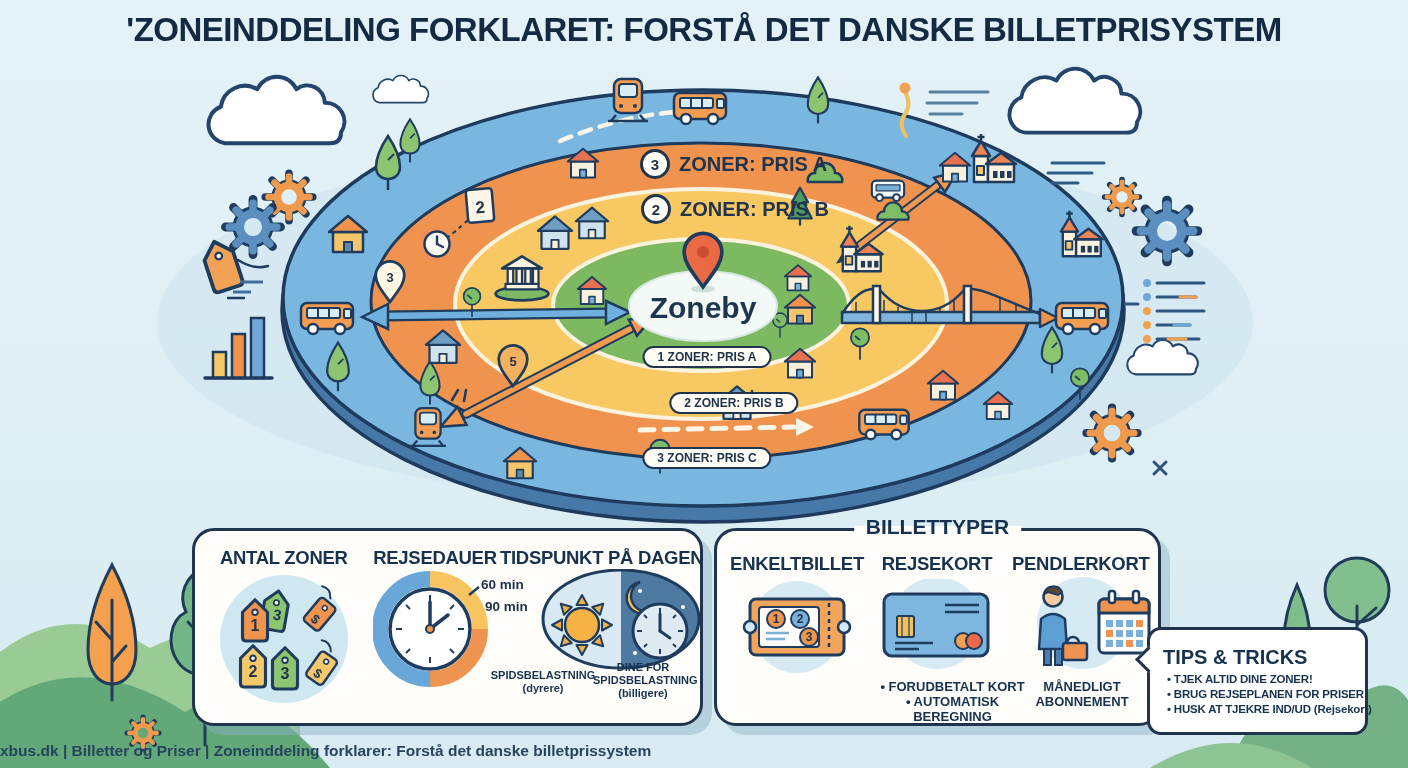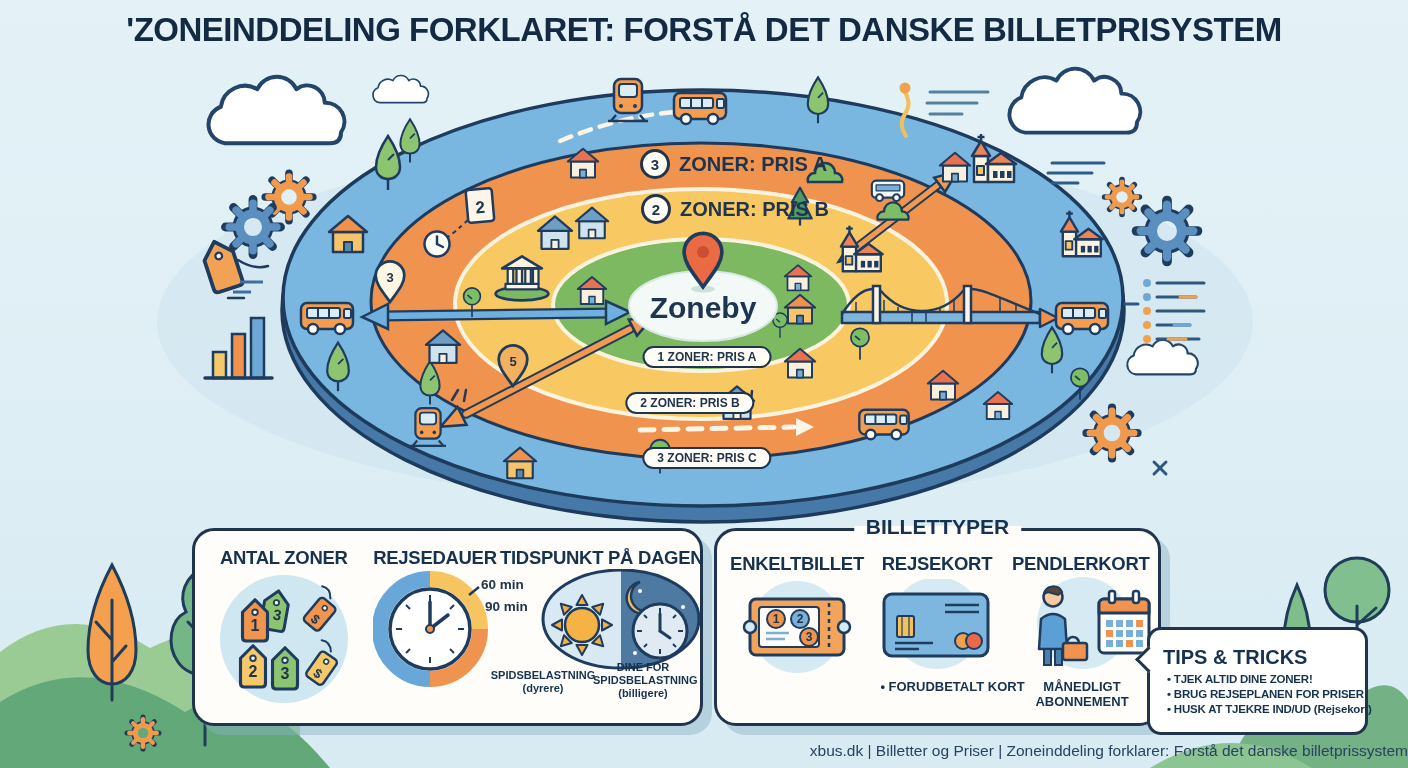--- a/index.html
+++ b/index.html
@@ -30,22 +30,22 @@
   .icon-abs{position:absolute}
   .tips{position:absolute;left:1147px;top:627px;width:221px;height:108px;
        background:#fff;border:3.5px solid #20344d;border-radius:14px;z-index:5;
        padding:16px 0 0 13px;box-sizing:border-box}
   .tips:before{content:"";position:absolute;left:-11px;top:20px;width:16px;height:16px;
        background:#fff;border-left:3.5px solid #20344d;border-bottom:3.5px solid #20344d;
        transform:rotate(45deg)}
   .tips h3{margin:0;font-size:20px;color:#16324e}
   .tips ul{list-style:none;margin:3px 4px 0;padding:0;font-size:11.5px;font-weight:700;
        line-height:15px;letter-spacing:-.2px;color:#16324e;white-space:nowrap}
-  .footer{position:absolute;top:742px;left:0;width:100%;text-align:right;
-       font-size:15.5px;font-weight:400;color:#27435f;z-index:4}
+  .footer{position:absolute;top:742px;left:0;width:100%;text-align:left;
+       font-size:15.5px;font-weight:700;color:#27435f;z-index:4}
   text{font-family:"Liberation Sans",sans-serif;font-weight:700;fill:#20344d}
   .mid{text-anchor:middle}
 </style>
 </head>
 <body>
 
 <div class="stage">
 
 <svg id="art" width="1408" height="768" viewBox="0 0 1408 768">
 <defs>
@@ -484,21 +484,21 @@
   <span>ZONER: PRIS A</span>
 </div>
 <div class="ring-label" style="left:641px;top:194px">
   <span class="num-circle">2</span>
   <span>ZONER: PRIS B</span>
 </div>
 
 <div class="zoneby">Zoneby</div>
 
 <div class="pill" style="left:707px;top:346px">1 ZONER: PRIS A</div>
-<div class="pill" style="left:690px;top:392px">2 ZONER: PRIS B</div>
+<div class="pill" style="left:734px;top:392px">2 ZONER: PRIS B</div>
 <div class="pill" style="left:707px;top:447px">3 ZONER: PRIS C</div>
 
 <div class="panel" style="left:192px;top:528px;width:505px;height:192px">
   <div class="col-h" style="left:25px;top:16px;width:120px">ANTAL ZONER</div>
   <div class="col-h" style="left:175px;top:16px;width:130px">REJSEDAUER</div>
   <div class="col-h" style="left:305px;top:16px;width:185px">TIDSPUNKT PÅ DAGEN</div>
 
   <svg class="icon-abs" style="left:22px;top:36px" width="135" height="142">
     <circle cx="67" cy="72" r="64" fill="#cfe7f1"></circle>
     <g>
@@ -666,20 +666,21 @@
         <rect x="93" y="63" width="7" height="7" fill="#7ab0d8"></rect>
             <rect x="103" y="63" width="7" height="7" fill="#7ab0d8"></rect>
         <rect x="113" y="63" width="7" height="7" fill="#f09350"></rect>
             <rect x="123" y="63" width="7" height="7" fill="#7ab0d8"></rect>
       </g>
     </g>
   </svg>
 
   <div class="lbl" style="left:148px;top:148px;width:175px;font-size:13px;line-height:15px">
     <div>• FORUDBETALT KORT</div>
+    <div>• AUTOMATISK BEREGNING</div>
   </div>
   <div class="lbl" style="left:300px;top:148px;width:130px;font-size:13px;line-height:15px">
     <div>MÅNEDLIGT</div>
     <div>ABONNEMENT</div>
   </div>
 </div>
 
 <div class="tips">
   <h3>TIPS &amp; TRICKS</h3>
   <ul>

